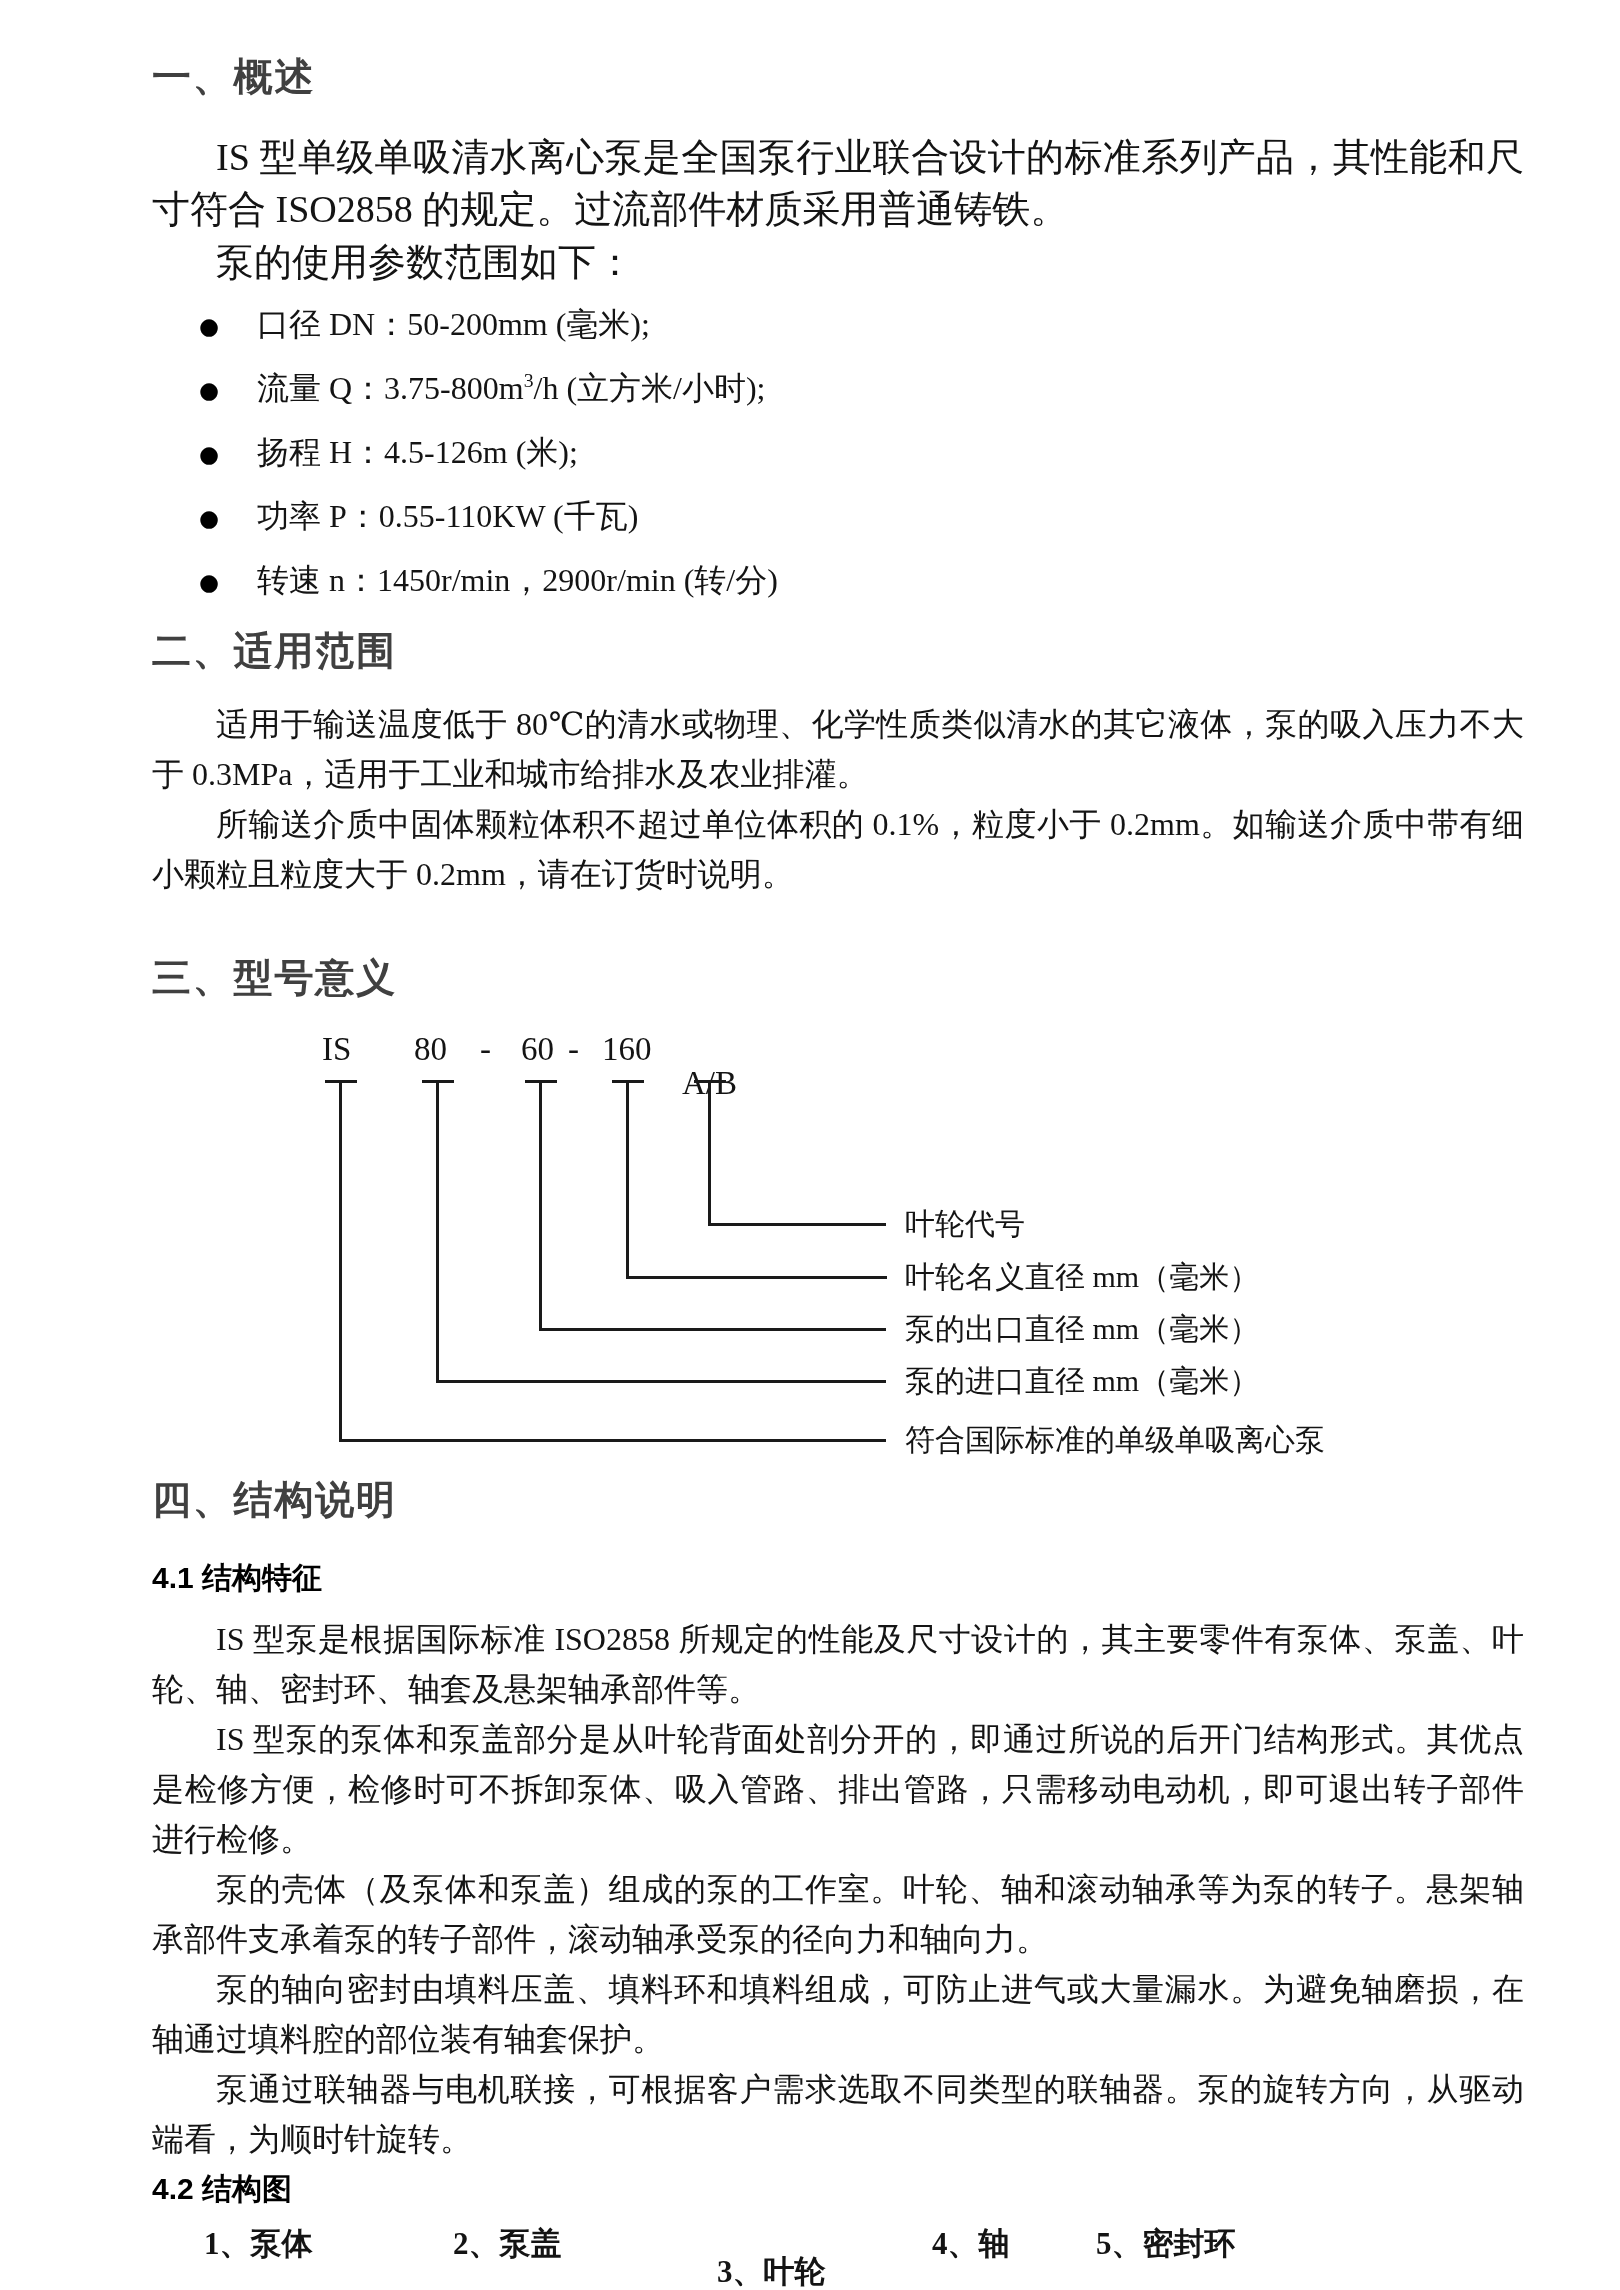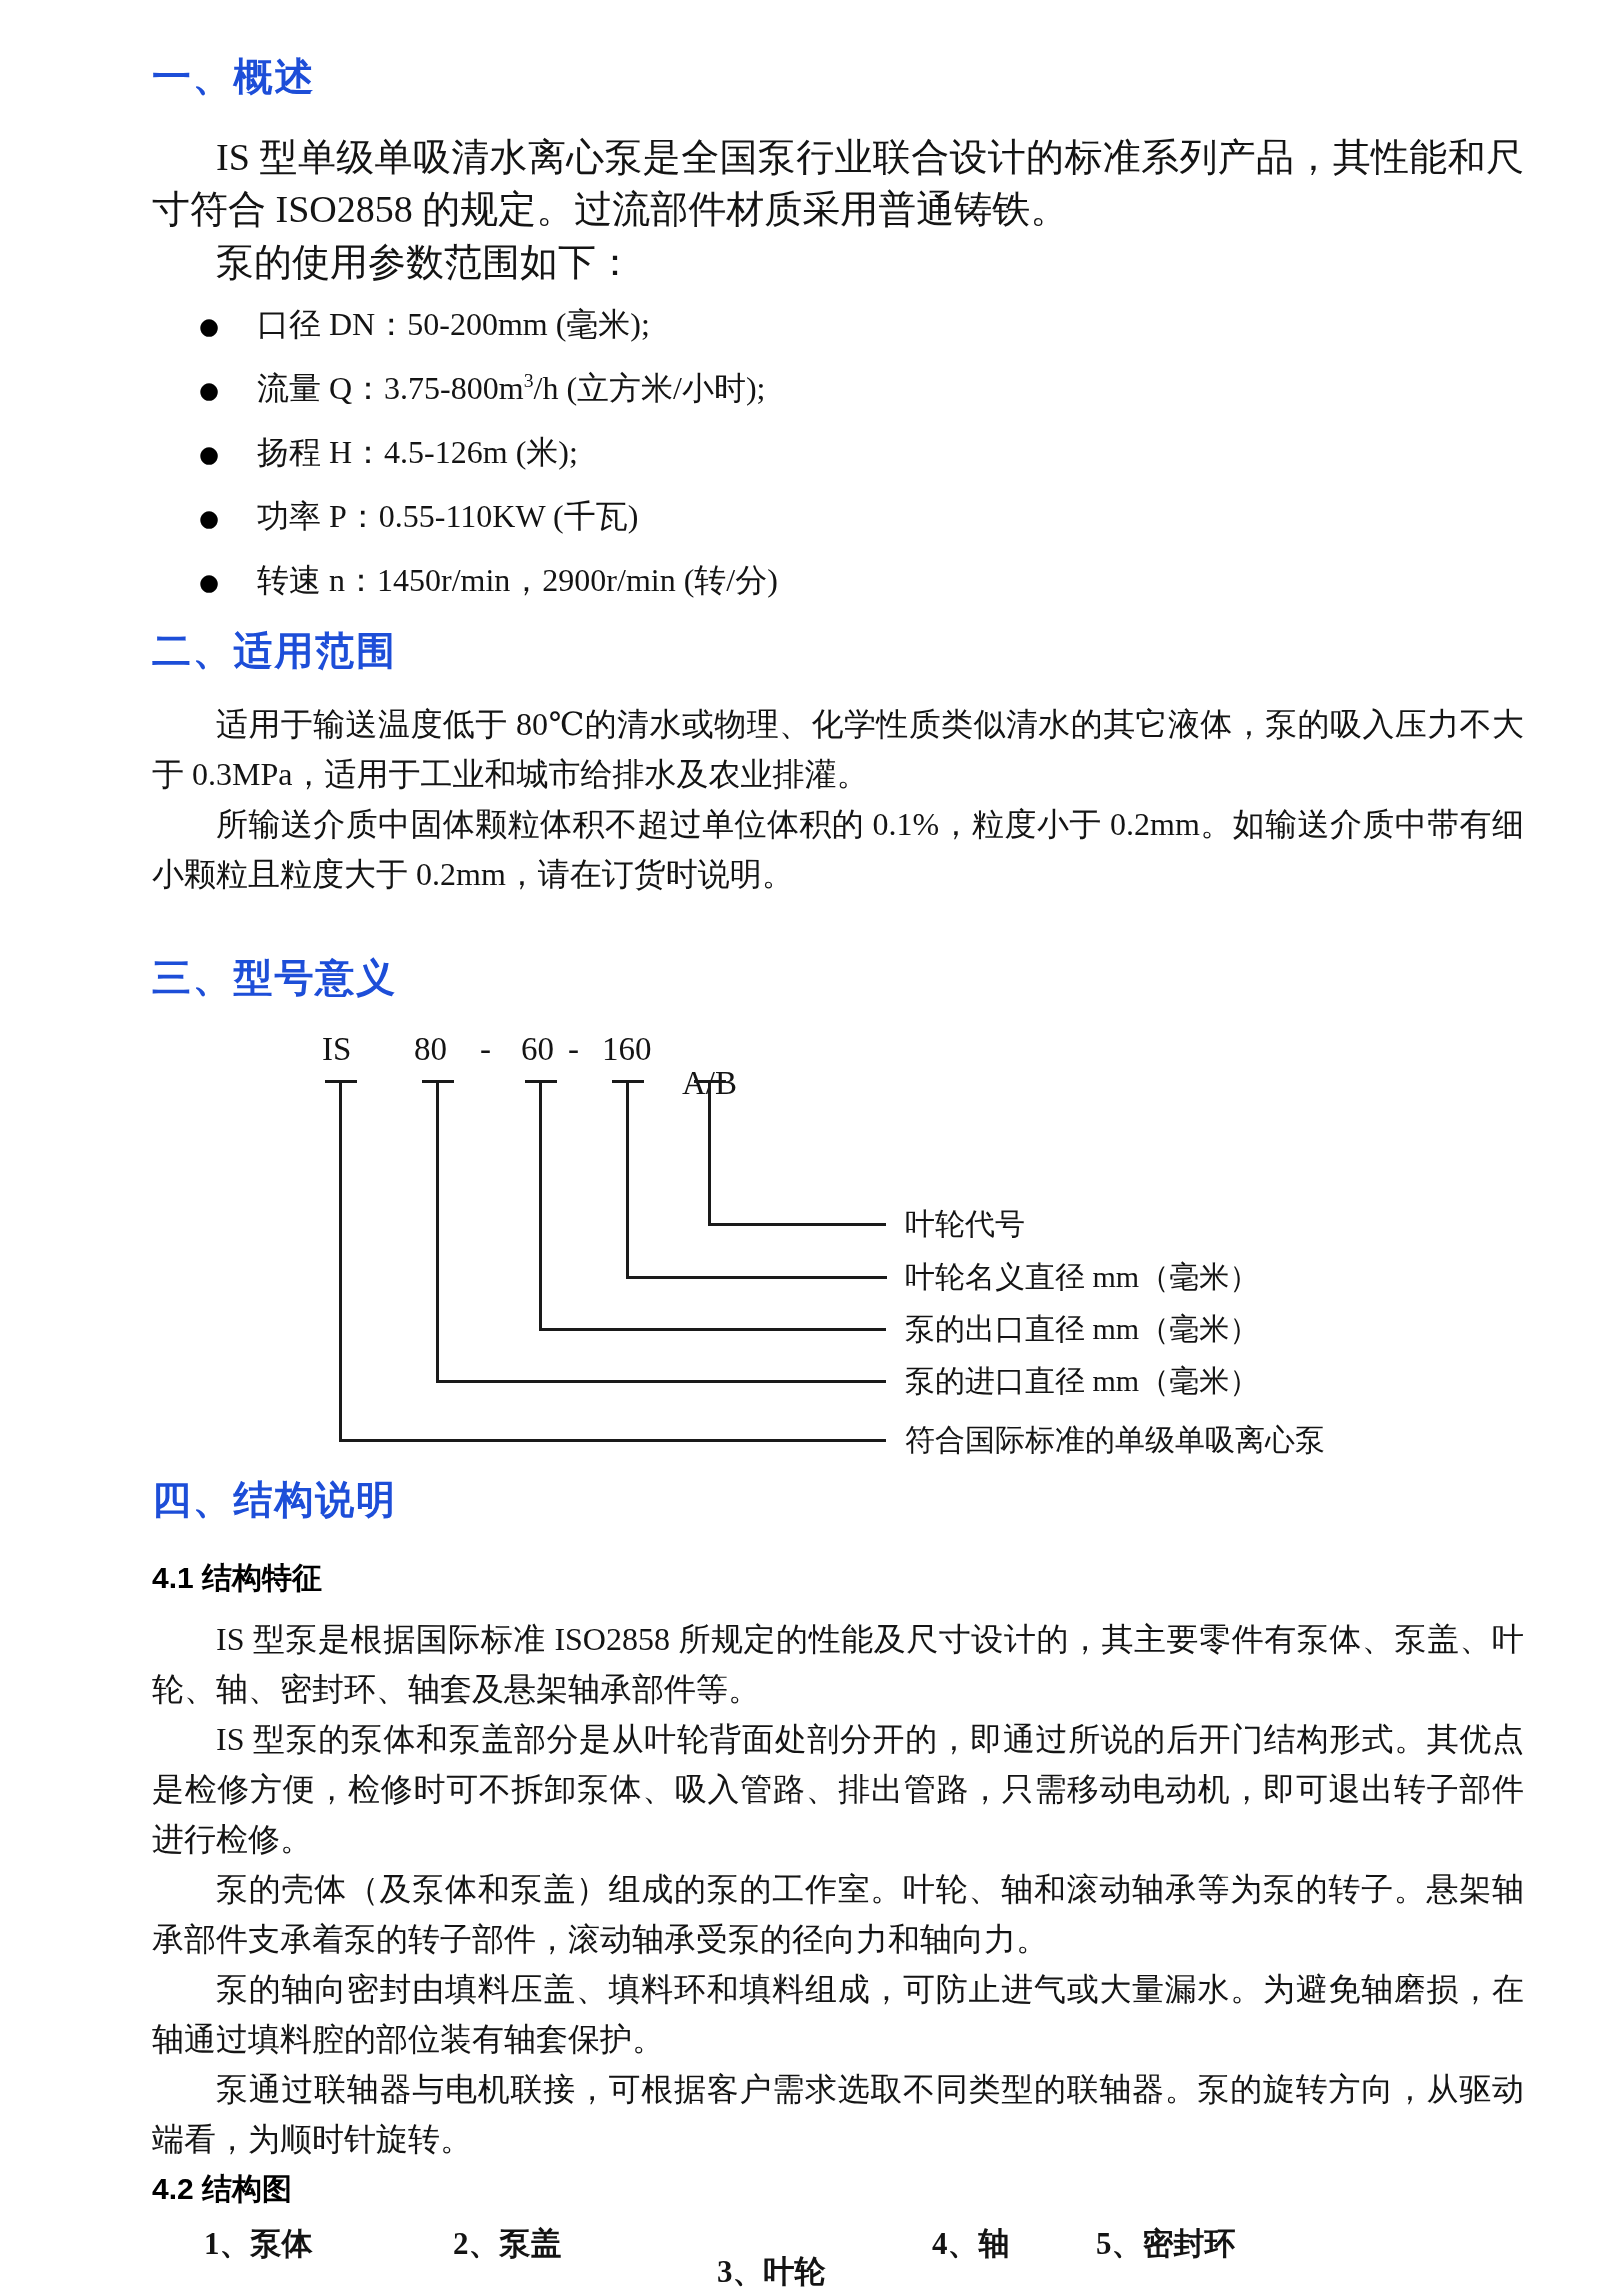--- a/index.html
+++ b/index.html
@@ -11,21 +11,21 @@
     color:#111;
     overflow:hidden;
   }
   .abs{position:absolute;left:152px;width:1372px;}
   h1.sec{
     margin:0;
     font-family:Liberation Mono, monospace;
     font-weight:bold;
     font-size:39px;
     letter-spacing:1.8px;
-    color:#1d4ed8;
+    color:#404040;
   }
   h2.sub{
     margin:0;
     font-family:"Liberation Sans","DejaVu Sans",sans-serif;
     font-weight:bold;
     font-size:30px;
     color:#000;
   }
   .body-text{font-size:32px;line-height:50px;text-align:justify;color:#141414;}
   .body-text p{margin:0;text-indent:64px;}

